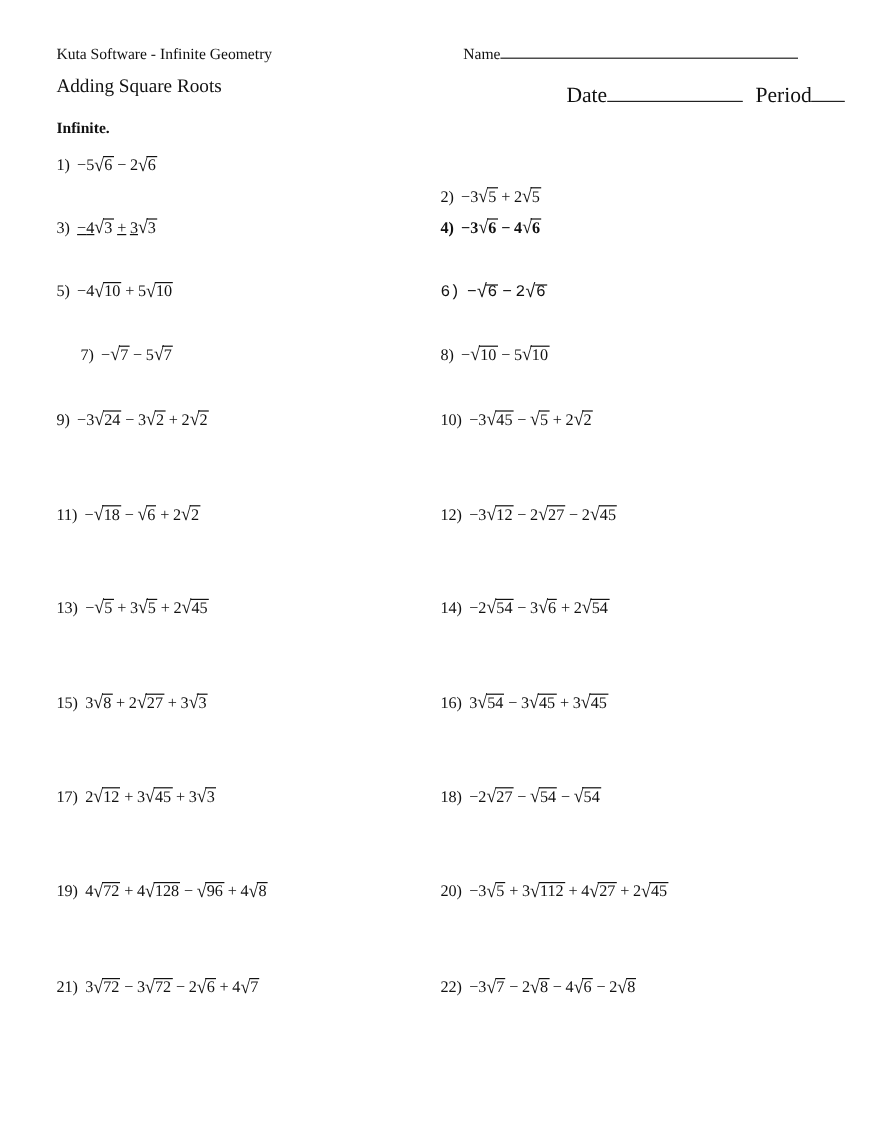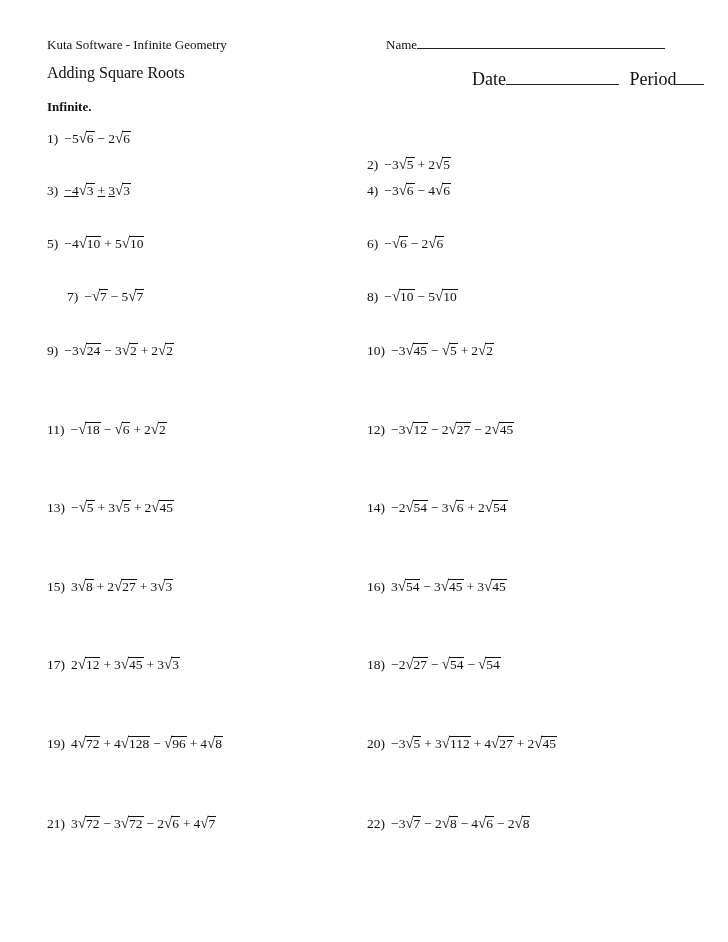--- a/index.html
+++ b/index.html
@@ -31,23 +31,23 @@
 <div class="hdr-date">
   <span>Date</span><span class="blank" style="width:113px"></span>
   <span style="margin-left:6px">Period</span><span class="blank" style="width:28px"></span>
 </div>
 <div class="instr">Infinite.</div>
 
 <div id="problems">
     <div class="problem" style="left: 47px; top: 130px;"><span class="num">1)</span><span class="">−</span><span>5</span><span class="rad"><span class="rad-sign">√</span><span class="radicand">6</span></span><span class="op">−</span><span>2</span><span class="rad"><span class="rad-sign">√</span><span class="radicand">6</span></span></div>
     <div class="problem" style="left: 367px; top: 130px; margin-top: 26px;"><span class="num">2)</span><span class="">−</span><span>3</span><span class="rad"><span class="rad-sign">√</span><span class="radicand">5</span></span><span class="op">+</span><span>2</span><span class="rad"><span class="rad-sign">√</span><span class="radicand">5</span></span></div>
     <div class="problem" style="left: 47px; top: 182px; text-decoration: underline;"><span class="num">3)</span><span class="">−</span><span>4</span><span class="rad"><span class="rad-sign">√</span><span class="radicand">3</span></span><span class="op">+</span><span>3</span><span class="rad"><span class="rad-sign">√</span><span class="radicand">3</span></span></div>
-    <div class="problem" style="left: 367px; top: 182px;"><span class="num">4)</span><span class="">−</span><span>3</span><span class="rad"><span class="rad-sign">√</span><span class="radicand">6</span></span><span class="op">−</span><span>4</span><span class="rad"><span class="rad-sign">√</span><span class="radicand">6</span></span></div>
+    <div class="problem" style="left: 367px; top: 182px; font-weight: bold;"><span class="num">4)</span><span class="">−</span><span>3</span><span class="rad"><span class="rad-sign">√</span><span class="radicand">6</span></span><span class="op">−</span><span>4</span><span class="rad"><span class="rad-sign">√</span><span class="radicand">6</span></span></div>
     <div class="problem" style="left: 47px; top: 235px; text-align: right;"><span class="num">5)</span><span class="">−</span><span>4</span><span class="rad"><span class="rad-sign">√</span><span class="radicand">10</span></span><span class="op">+</span><span>5</span><span class="rad"><span class="rad-sign">√</span><span class="radicand">10</span></span></div>
-    <div class="problem" style="left: 367px; top: 235px;"><span class="num">6)</span><span class="">−</span><span class="rad"><span class="rad-sign">√</span><span class="radicand">6</span></span><span class="op">−</span><span>2</span><span class="rad"><span class="rad-sign">√</span><span class="radicand">6</span></span></div>
+    <div class="problem" style="left: 367px; top: 235px; font-family: Liberation Mono, monospace;"><span class="num">6)</span><span class="">−</span><span class="rad"><span class="rad-sign">√</span><span class="radicand">6</span></span><span class="op">−</span><span>2</span><span class="rad"><span class="rad-sign">√</span><span class="radicand">6</span></span></div>
     <div class="problem" style="left: 47px; top: 288px; margin-left: 20px;"><span class="num">7)</span><span class="">−</span><span class="rad"><span class="rad-sign">√</span><span class="radicand">7</span></span><span class="op">−</span><span>5</span><span class="rad"><span class="rad-sign">√</span><span class="radicand">7</span></span></div>
     <div class="problem" style="left: 367px; top: 288px; text-align: center;"><span class="num">8)</span><span class="">−</span><span class="rad"><span class="rad-sign">√</span><span class="radicand">10</span></span><span class="op">−</span><span>5</span><span class="rad"><span class="rad-sign">√</span><span class="radicand">10</span></span></div>
     <div class="problem" style="left: 47px; top: 342px;"><span class="num">9)</span><span class="">−</span><span>3</span><span class="rad"><span class="rad-sign">√</span><span class="radicand">24</span></span><span class="op">−</span><span>3</span><span class="rad"><span class="rad-sign">√</span><span class="radicand">2</span></span><span class="op">+</span><span>2</span><span class="rad"><span class="rad-sign">√</span><span class="radicand">2</span></span></div>
     <div class="problem" style="left: 367px; top: 342px;"><span class="num">10)</span><span class="">−</span><span>3</span><span class="rad"><span class="rad-sign">√</span><span class="radicand">45</span></span><span class="op">−</span><span class="rad"><span class="rad-sign">√</span><span class="radicand">5</span></span><span class="op">+</span><span>2</span><span class="rad"><span class="rad-sign">√</span><span class="radicand">2</span></span></div>
     <div class="problem" style="left: 47px; top: 421px;"><span class="num">11)</span><span class="">−</span><span class="rad"><span class="rad-sign">√</span><span class="radicand">18</span></span><span class="op">−</span><span class="rad"><span class="rad-sign">√</span><span class="radicand">6</span></span><span class="op">+</span><span>2</span><span class="rad"><span class="rad-sign">√</span><span class="radicand">2</span></span></div>
     <div class="problem" style="left: 367px; top: 421px;"><span class="num">12)</span><span class="">−</span><span>3</span><span class="rad"><span class="rad-sign">√</span><span class="radicand">12</span></span><span class="op">−</span><span>2</span><span class="rad"><span class="rad-sign">√</span><span class="radicand">27</span></span><span class="op">−</span><span>2</span><span class="rad"><span class="rad-sign">√</span><span class="radicand">45</span></span></div>
     <div class="problem" style="left: 47px; top: 499px;"><span class="num">13)</span><span class="">−</span><span class="rad"><span class="rad-sign">√</span><span class="radicand">5</span></span><span class="op">+</span><span>3</span><span class="rad"><span class="rad-sign">√</span><span class="radicand">5</span></span><span class="op">+</span><span>2</span><span class="rad"><span class="rad-sign">√</span><span class="radicand">45</span></span></div>
     <div class="problem" style="left: 367px; top: 499px;"><span class="num">14)</span><span class="">−</span><span>2</span><span class="rad"><span class="rad-sign">√</span><span class="radicand">54</span></span><span class="op">−</span><span>3</span><span class="rad"><span class="rad-sign">√</span><span class="radicand">6</span></span><span class="op">+</span><span>2</span><span class="rad"><span class="rad-sign">√</span><span class="radicand">54</span></span></div>
     <div class="problem" style="left: 47px; top: 578px;"><span class="num">15)</span><span>3</span><span class="rad"><span class="rad-sign">√</span><span class="radicand">8</span></span><span class="op">+</span><span>2</span><span class="rad"><span class="rad-sign">√</span><span class="radicand">27</span></span><span class="op">+</span><span>3</span><span class="rad"><span class="rad-sign">√</span><span class="radicand">3</span></span></div>
     <div class="problem" style="left: 367px; top: 578px;"><span class="num">16)</span><span>3</span><span class="rad"><span class="rad-sign">√</span><span class="radicand">54</span></span><span class="op">−</span><span>3</span><span class="rad"><span class="rad-sign">√</span><span class="radicand">45</span></span><span class="op">+</span><span>3</span><span class="rad"><span class="rad-sign">√</span><span class="radicand">45</span></span></div>

